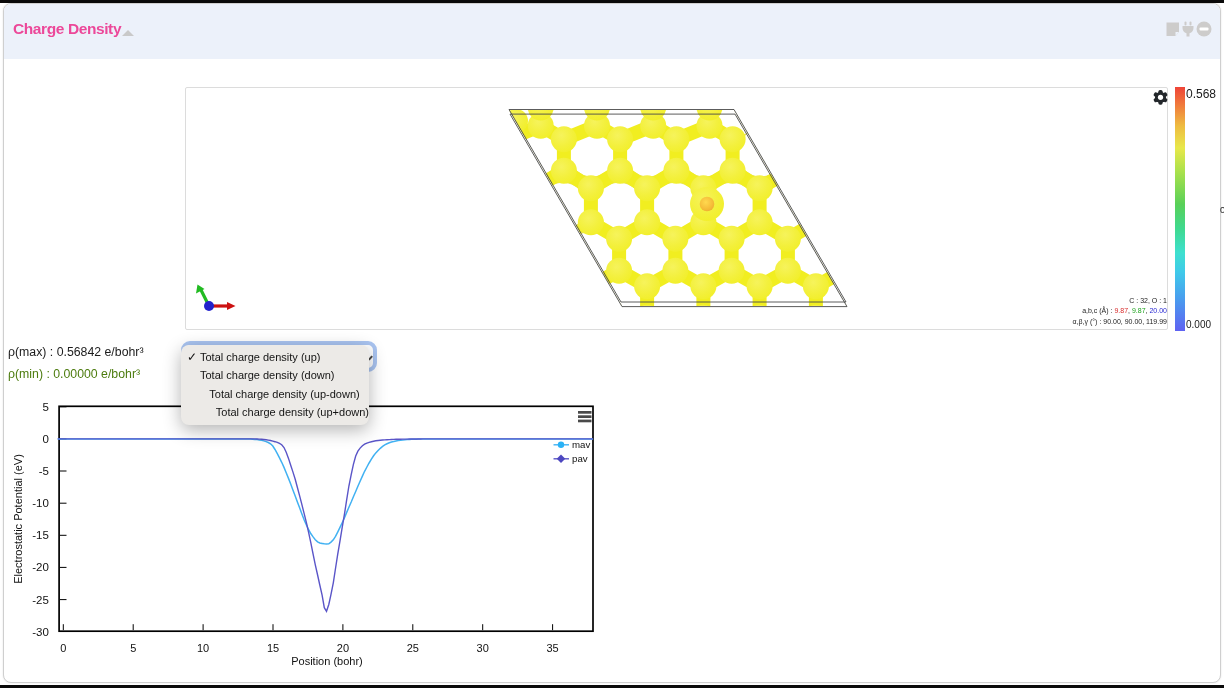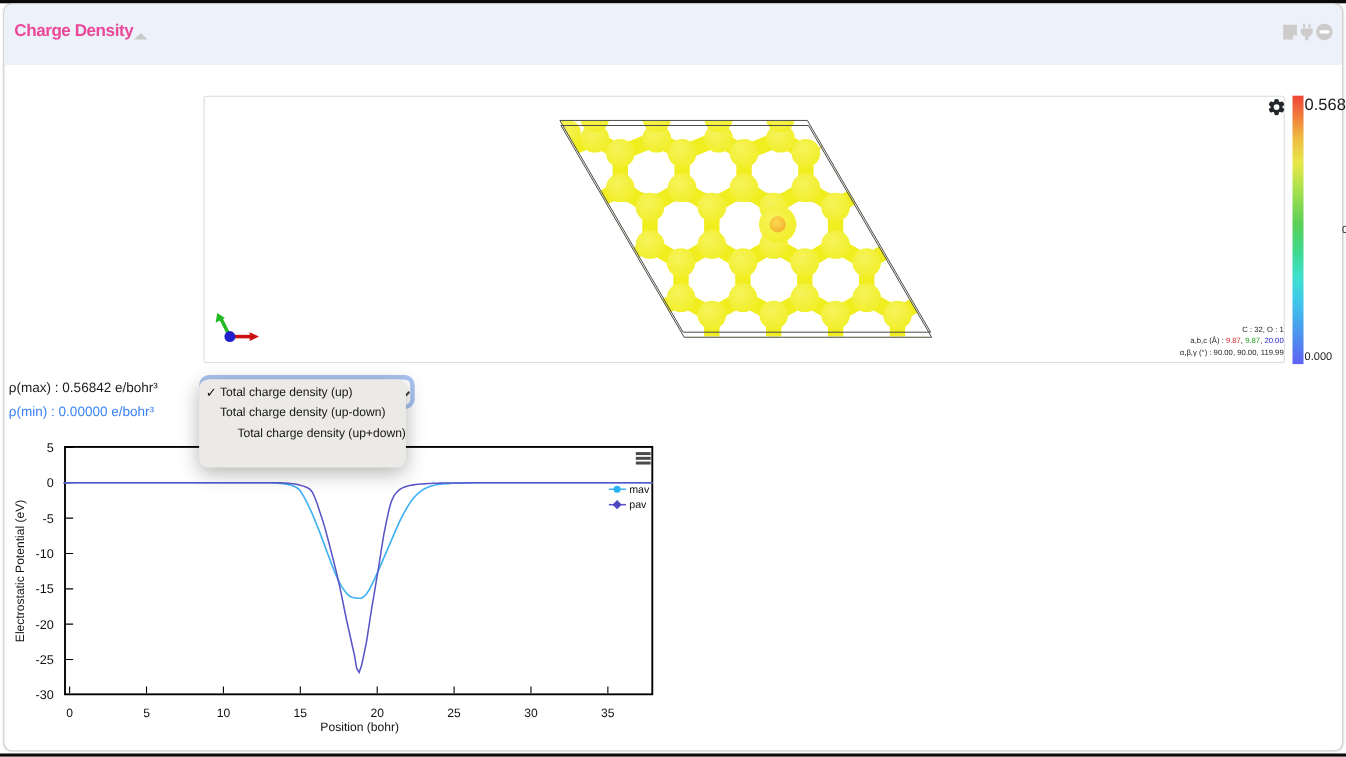--- a/index.html
+++ b/index.html
@@ -206,32 +206,32 @@
      <rect x="-2.1" y="-7.4" width="4.2" height="14.8" rx="1.6"></rect>
      <rect x="-2.1" y="-7.4" width="4.2" height="14.8" rx="1.6" transform="rotate(60)"></rect>
      <rect x="-2.1" y="-7.4" width="4.2" height="14.8" rx="1.6" transform="rotate(120)"></rect>
    </g>
    <circle r="5.5"></circle>
    <circle r="2.6" fill="#fff"></circle>
  </g>
 </svg>
 
 <div class="abs" style="left:1174.5px;top:87px;width:10px;height:244px;background:linear-gradient(to bottom,#ef4438 0%,#f07f3c 8%,#eebc41 16%,#e8e84a 25%,#a8e14c 35%,#59d058 48%,#3fd98e 58%,#3ee0cf 68%,#3fc9ea 76%,#48a0ee 86%,#5f62f2 100%);"></div>
-<div class="abs" style="left:1186px;top:87px;font-size:15px;color:#1a1a1a;">0.568</div>
+<div class="abs" style="left:1186px;top:87px;font-size:12px;color:#1a1a1a;">0.568</div>
 <div class="abs" style="left:1186px;top:203.5px;font-size:9.5px;color:#1a1a1a;padding-left:34px;">0.284</div>
 <div class="abs" style="left:1186px;top:319px;font-size:10px;color:#1a1a1a;">0.000</div>
 
 <div class="abs" style="right:57px;top:295.5px;text-align:right;font-size:7px;line-height:10.7px;color:#1c1c1c;">
   C : 32, O : 1<br>
   a,b,c (Å) : <span style="color:#d92b2b;">9.87</span>, <span style="color:#1ea21e;">9.87</span>, <span style="color:#2828d2;">20.00</span><br>
   α,β,γ (°) : 90.00, 90.00, 119.99
 </div>
 
 <div class="abs" style="left:8px;top:344.5px;font-size:12.3px;color:#1c1c1c;">ρ(max) : 0.56842 e/bohr³</div>
-<div class="abs" style="left:8px;top:366.5px;font-size:12.3px;color:#3b82f6;">ρ(min) : 0.00000 e/bohr³</div>
+<div class="abs" style="left:8px;top:366.5px;font-size:12.3px;color:#4d7c0f;">ρ(min) : 0.00000 e/bohr³</div>
 
 <svg class="abs" style="left:0;top:0;" width="1224" height="688" viewBox="0 0 1224 688" font-family="Liberation Sans, sans-serif">
   <g stroke="#000" stroke-width="1">
     <line x1="60" y1="406.8" x2="66.5" y2="406.8"></line>
       <line x1="60" y1="438.9" x2="66.5" y2="438.9"></line>
     <line x1="60" y1="471" x2="66.5" y2="471"></line>
       <line x1="60" y1="503.2" x2="66.5" y2="503.2"></line>
     <line x1="60" y1="535.3" x2="66.5" y2="535.3"></line>
       <line x1="60" y1="567.4" x2="66.5" y2="567.4"></line>
     <line x1="60" y1="599.6" x2="66.5" y2="599.6"></line>
@@ -282,15 +282,16 @@
     <rect x="578" y="415.3" width="13.5" height="2.7"></rect>
     <rect x="578" y="419.6" width="13.5" height="2.7"></rect>
   </g>
 </svg>
 
 <div class="abs" style="left:180.5px;top:340.5px;width:196px;height:31.5px;background:#fff;border:4.5px solid #a9c4f1;border-radius:9px;"></div>
 <div class="abs" style="left:367.5px;top:356.5px;width:5px;height:2px;background:#4a4a4a;transform:rotate(-48deg);"></div>
 
 <div class="abs" style="left:181px;top:344.5px;width:188px;height:80px;background:#eceae7;border-radius:8px;box-shadow:0 5px 18px rgba(0,0,0,0.3);font-size:11px;color:#141414;padding-top:3.5px;">
   <div style="height:18.4px;line-height:18.4px;padding-left:19px;position:relative;white-space:nowrap;"><span style="position:absolute;left:6px;top:0;font-size:12px;">✓</span>Total charge density (up)</div>
-  <div style="height:18.4px;line-height:18.4px;padding-left:19px;white-space:nowrap;">Total charge density (up-down)</div>
+  <div style="height:18.4px;line-height:18.4px;padding-left:19px;white-space:nowrap;">Total charge density (down)</div>
+  <div style="height:18.4px;line-height:18.4px;padding-left:19px;white-space:nowrap;text-align:center;">Total charge density (up-down)</div>
   <div style="height:18.4px;line-height:18.4px;padding-left:19px;white-space:nowrap;text-align:right;">Total charge density (up+down)</div>
 </div>
 
 </body></html>

